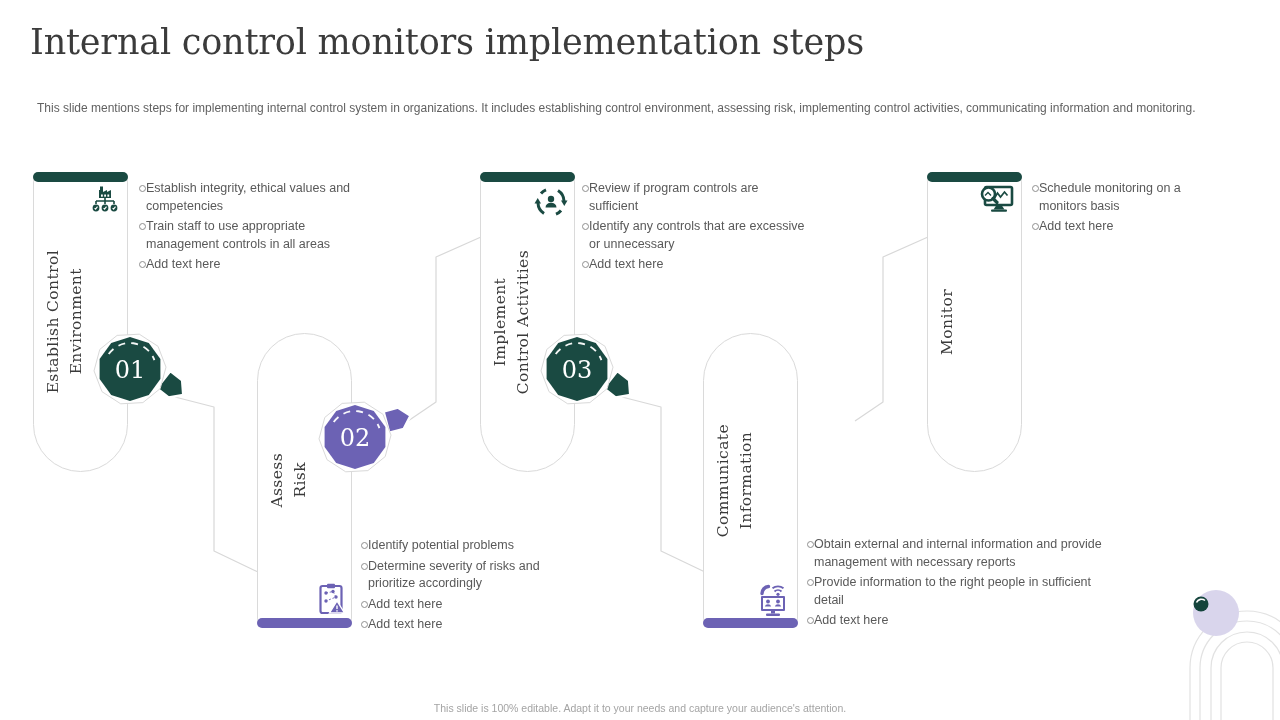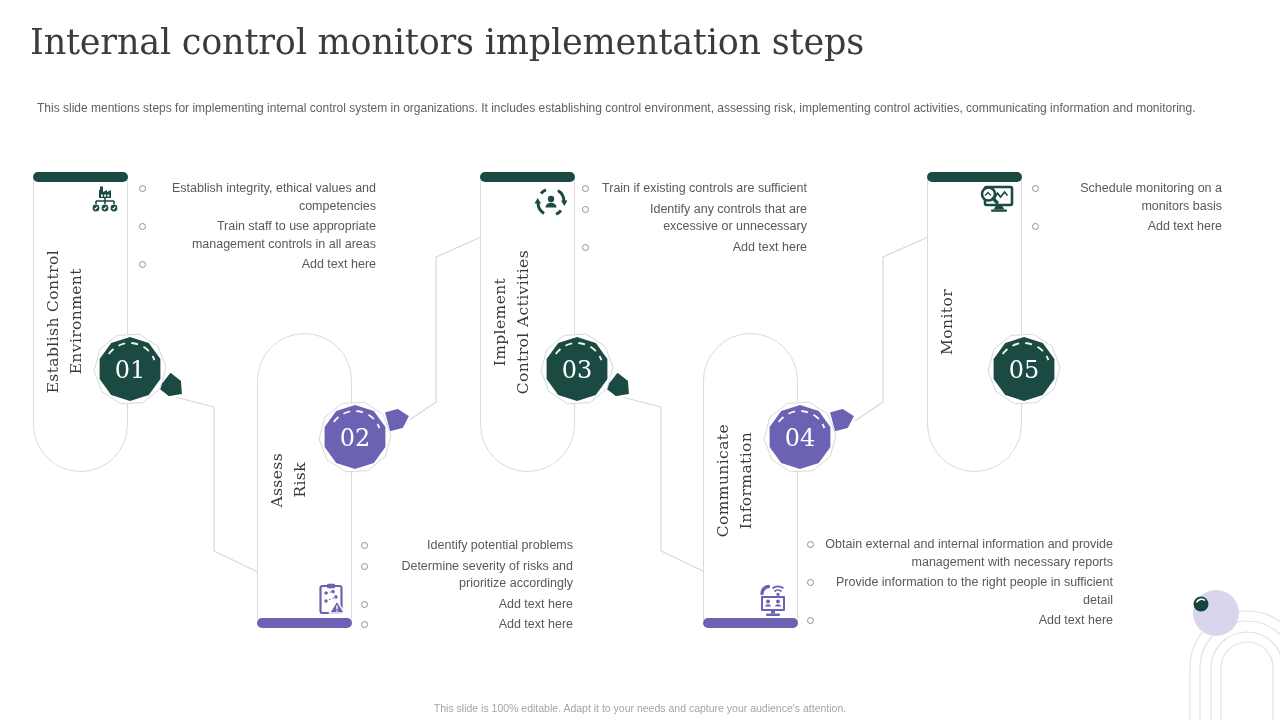--- a/index.html
+++ b/index.html
@@ -37,21 +37,21 @@
   .badge { position:absolute; width:108px; height:78px; }
   .dec-outer { fill:#ffffff; stroke:#d9d9d9; stroke-width:1; }
   .badge.teal .dec-inner,  .badge.teal .dec-arrow  { fill:#1a4a42; }
   .badge.purple .dec-inner, .badge.purple .dec-arrow { fill:#6c62b4; }
   .dec-arrow { stroke:#ffffff; stroke-width:2.5; }
   .dash-arc { fill:none; stroke:#ffffff; stroke-width:1.8; stroke-dasharray:7 6; opacity:.95; }
   .badge-num { font-family:"DejaVu Serif", serif; font-size:24px; fill:#ffffff; text-anchor:middle; }
 
   .bullets { position:absolute; list-style:none; margin:0; padding:0;
              font-size:12.5px; color:#595959; line-height:1.4; }
-  .bullets li { display:flex; gap:11px; margin-bottom:3px;text-align:right; }
+  .bullets li { display:flex; margin-bottom:3px; }
   .dot { width:5px; height:5px; border:1.1px solid #8f8f8f; border-radius:50%;
          margin-top:5px; flex:none; }
   .btxt { flex:1; }
 
   .footer { position:absolute; bottom:6px; left:0; width:100%; text-align:center;
             font-size:10.5px; color:#a4a4a4; }
 </style>
 </head>
 <body>
 
@@ -224,44 +224,21 @@
         </g>
       <g transform="translate(37,39)">
         <polygon class="dec-outer" points="9.3,-34.8 28,-22.7 36,-1.9 30.2,19.6 12.9,33.6 -9.3,34.8 -28,22.7 -36,1.9 -30.2,-19.6 -12.9,-33.6"></polygon>
         <polygon class="dec-inner" points="0,-32 18.8,-25.9 30.4,-9.9 30.4,9.9 18.8,25.9 0,32 -18.8,25.9 -30.4,9.9 -30.4,-9.9 -18.8,-25.9"></polygon>
         <path class="dash-arc" d="M -21.3,-14.9 A 26 26 0 0 1 24.4,-8.9"></path>
         <text class="badge-num" x="0" y="8.5">03</text>
       </g>
     </svg>
   </div>
 
-  <div class="badge purple" style="left:763px;top:398px">
-    <svg width="108" height="78" viewBox="0 0 108 78">
-      <g transform="translate(80,21) rotate(-15)">
-          <polygon class="dec-arrow" points="-12,-11 3,-11 13,0 3,11 -12,11"></polygon>
-        </g>
-      <g transform="translate(37,39)">
-        <polygon class="dec-outer" points="9.3,-34.8 28,-22.7 36,-1.9 30.2,19.6 12.9,33.6 -9.3,34.8 -28,22.7 -36,1.9 -30.2,-19.6 -12.9,-33.6"></polygon>
-        <polygon class="dec-inner" points="0,-32 18.8,-25.9 30.4,-9.9 30.4,9.9 18.8,25.9 0,32 -18.8,25.9 -30.4,9.9 -30.4,-9.9 -18.8,-25.9"></polygon>
-        <path class="dash-arc" d="M -21.3,-14.9 A 26 26 0 0 1 24.4,-8.9"></path>
-        <text class="badge-num" x="0" y="8.5">04</text>
-      </g>
-    </svg>
-  </div>
-
-  <div class="badge teal" style="left:987px;top:330px">
-    <svg width="108" height="78" viewBox="0 0 108 78">
-      <g transform="translate(37,39)">
-        <polygon class="dec-outer" points="9.3,-34.8 28,-22.7 36,-1.9 30.2,19.6 12.9,33.6 -9.3,34.8 -28,22.7 -36,1.9 -30.2,-19.6 -12.9,-33.6"></polygon>
-        <polygon class="dec-inner" points="0,-32 18.8,-25.9 30.4,-9.9 30.4,9.9 18.8,25.9 0,32 -18.8,25.9 -30.4,9.9 -30.4,-9.9 -18.8,-25.9"></polygon>
-        <path class="dash-arc" d="M -21.3,-14.9 A 26 26 0 0 1 24.4,-8.9"></path>
-        <text class="badge-num" x="0" y="8.5">05</text>
-      </g>
-    </svg>
-  </div>
+
 
   <ul class="bullets" style="left:139px;top:180px;width:237px">
     <li>
         <span class="dot"></span>
         <span class="btxt">Establish integrity, ethical values and competencies</span>
       </li>
     <li>
         <span class="dot"></span>
         <span class="btxt">Train staff to use appropriate management controls in all areas</span>
       </li>
@@ -286,21 +263,21 @@
       </li>
     <li>
         <span class="dot"></span>
         <span class="btxt">Add text here</span>
       </li>
   </ul>
 
   <ul class="bullets" style="left:582px;top:180px;width:225px">
     <li>
         <span class="dot"></span>
-        <span class="btxt">Train if existing controls are sufficient</span>
+        <span class="btxt">Review if program controls are sufficient</span>
       </li>
     <li>
         <span class="dot"></span>
         <span class="btxt">Identify any controls that are excessive or unnecessary</span>
       </li>
     <li>
         <span class="dot"></span>
         <span class="btxt">Add text here</span>
       </li>
   </ul>

